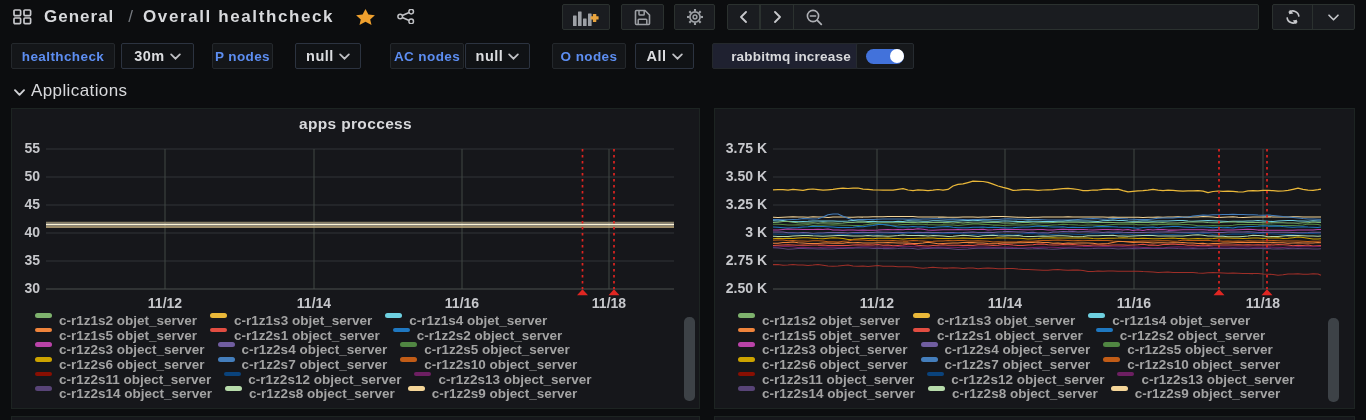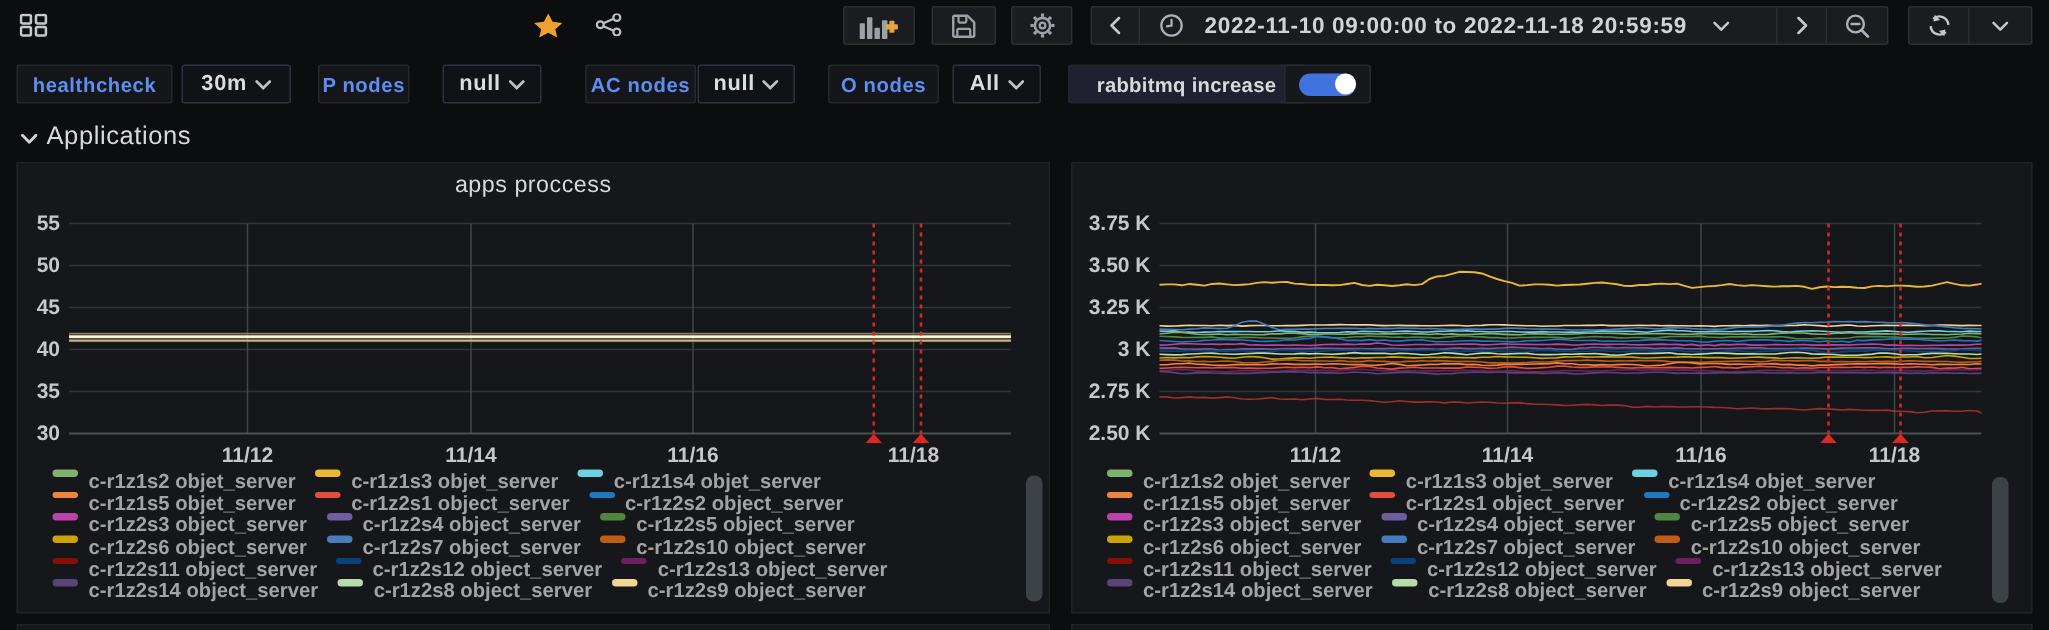--- a/index.html
+++ b/index.html
@@ -24,40 +24,41 @@
   align-items:center; justify-content:center; gap:5px; }
 .vtxt { position:absolute; top:43px; height:26px; background:#1f2130; border:1px solid #24282c;
   border-radius:2px; color:#d8d9dc; font-size:13.5px; font-weight:700; letter-spacing:0.2px; display:flex;
   align-items:center; justify-content:center; }
 
 .rowhdr { position:absolute; left:14px; top:81px; height:20px; display:flex; align-items:center;
   color:#d8d9dc; font-size:17px; font-weight:400; letter-spacing:0.4px; }
 
 .panel { position:absolute; top:108px; height:301px; background:#16171b; border:1px solid #1d2422; }
 .ptitle { position:absolute; top:6px; left:0; right:0; text-align:center; color:#d8d9dc;
-  font-size:15.5px; font-weight:400; letter-spacing:0.35px; }
+  font-size:15.5px; font-weight:700; letter-spacing:0.35px; }
 text.ax { font-family:"Liberation Sans", sans-serif; font-size:14px; font-weight:700; fill:#c6c7cb; }
 .legend { position:absolute; left:23px; top:204.5px; }
 .lrow { display:flex; align-items:center; height:14.6px; }
 .li { display:flex; align-items:flex-start; margin-right:13px; color:#a3a3a3; font-size:13.5px;
   font-weight:600; white-space:nowrap; }
 .lm { width:17px; height:4.5px; border-radius:3px; margin-right:7px; display:inline-block; }
 .sbar { position:absolute; width:11px; border-radius:5px; background:#3d4247; }
 </style></head>
 <body>
 
 <div class="nav">
   <svg class="abs" style="left:13px;top:9px" width="19" height="16" viewBox="0 0 19 16">
     <g fill="none" stroke="#c7c8cc" stroke-width="1.7">
       <rect x="1" y="1" width="6.6" height="5.6" rx="1"></rect>
       <rect x="11" y="1" width="6.6" height="5.6" rx="1"></rect>
       <rect x="1" y="9" width="6.6" height="5.6" rx="1"></rect>
       <rect x="11" y="9" width="6.6" height="5.6" rx="1"></rect>
     </g>
   </svg>
+  <div class="crumb" style="left:44px">General<span class="slash" style="margin:0 9px 0 14px">/</span><span style="letter-spacing:1.6px">Overall healthcheck</span></div>
   <svg class="abs" style="left:356px;top:9px" width="19" height="16" viewBox="0 0 20 17">
     <polygon points="10,0 13.1,5.9 20,6.7 15,11.1 16.4,17 10,13.6 3.6,17 5,11.1 0,6.7 6.9,5.9" fill="#efa02e"></polygon>
   </svg>
   <svg class="abs" style="left:397px;top:9px" width="18" height="15" viewBox="0 0 18 15">
     <g fill="none" stroke="#bfc0c4" stroke-width="1.5">
       <circle cx="3.2" cy="7.5" r="2.3"></circle>
       <circle cx="14.2" cy="2.6" r="2.3"></circle>
       <circle cx="14.2" cy="12.4" r="2.3"></circle>
       <line x1="5.3" y1="6.5" x2="12.1" y2="3.5"></line>
       <line x1="5.3" y1="8.5" x2="12.1" y2="11.5"></line>
@@ -106,30 +107,20 @@
     </svg>
   </div>
 
   <div class="grp" style="left:727px;width:532px">
     <div class="seg" style="width:31px">
       <svg width="9" height="12" viewBox="0 0 9 12">
           <path d="M7 1 L2 6 L7 11" fill="none" stroke="#c7c8cc" stroke-width="1.8" stroke-linecap="round" stroke-linejoin="round"></path>
         </svg>
     </div>
     <div class="sep"></div>
-    <div class="seg" style="flex:1; justify-content:flex-start; padding-left:13px;">
-      <svg width="16" height="16" viewBox="0 0 16 16" style="margin-right:14px">
-        <circle cx="8" cy="8" r="6.8" fill="none" stroke="#aeb0b5" stroke-width="1.5"></circle>
-        <path d="M8 4.3 V8 L5.0 8.6" fill="none" stroke="#aeb0b5" stroke-width="1.5" stroke-linecap="round"></path>
-      </svg>
-      <span class="ttext">2022-11-10 09:00:00 to 2022-11-18 20:59:59</span>
-      <svg width="11" height="7" viewBox="0 0 11 7" style="margin-left:17px">
-          <path d="M1 1.2 L5.5 5.8 L10 1.2" fill="none" stroke="#c7c8cc" stroke-width="1.6" stroke-linecap="round" stroke-linejoin="round"></path>
-        </svg>
-    </div>
     <div class="sep"></div>
     <div class="seg" style="width:32px">
       <svg width="9" height="12" viewBox="0 0 9 12">
           <path d="M2 1 L7 6 L2 11" fill="none" stroke="#c7c8cc" stroke-width="1.8" stroke-linecap="round" stroke-linejoin="round"></path>
         </svg>
     </div>
     <div class="sep"></div>
     <div class="seg" style="width:40px">
       <svg width="17" height="17" viewBox="0 0 17 17">
         <circle cx="7" cy="7" r="5.6" fill="none" stroke="#aeb0b5" stroke-width="1.6"></circle>

